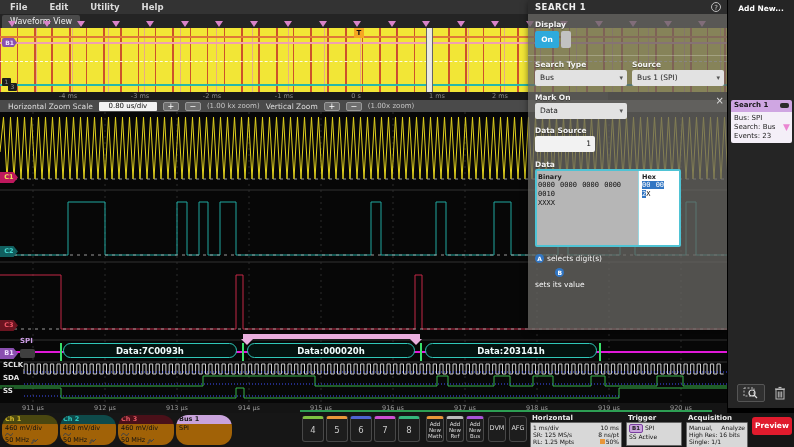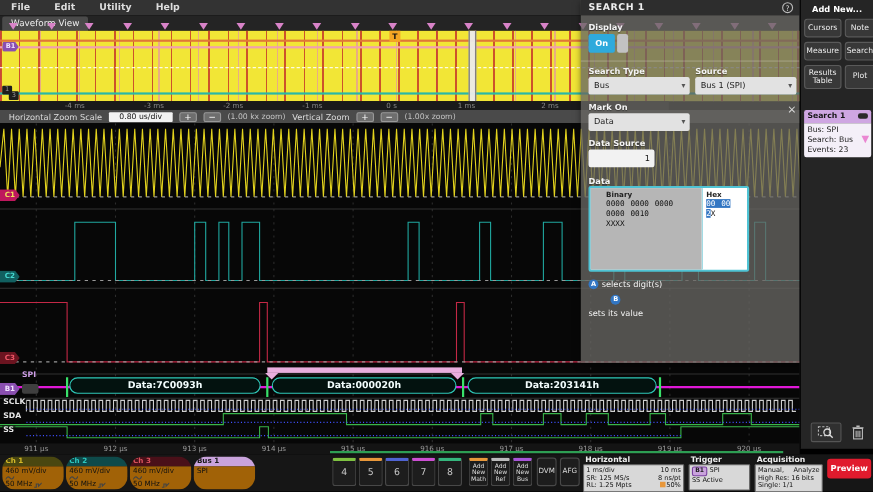--- a/index.html
+++ b/index.html
@@ -60,21 +60,21 @@
   #sp-close{position:absolute;right:3px;top:96px;color:#ddd;font-size:10px;line-height:10px;}
   .sp-lbl{position:absolute;font-size:7.5px;font-weight:bold;color:#f4f4f4;text-shadow:0 1px 1px rgba(0,0,0,.4);}
   .dd{position:absolute;width:92px;height:16px;background:#e2e2e2;border-radius:2px;color:#222;font-size:7.5px;line-height:16px;padding-left:5px;box-sizing:border-box;}
   .dd .car{position:absolute;right:4px;top:0;color:#555;font-size:7px;line-height:16px;}
   #sp-toggle{position:absolute;left:7px;top:31px;display:flex;}
   #sp-on{width:24px;height:17px;background:#2eaadc;border-radius:2px;color:#fff;font-size:7.5px;font-weight:bold;text-align:center;line-height:17px;}
   #sp-knob{width:10px;height:17px;background:#c2c2c2;border-radius:2px;margin-left:2px;}
   #sp-div{position:absolute;left:0;top:55px;width:199px;height:1px;background:rgba(255,255,255,.25);}
   #dw-input{position:absolute;left:7px;top:136px;width:60px;height:16px;background:#f2f2f2;border-radius:2px;color:#111;font-size:7.5px;line-height:16px;text-align:right;padding-right:4px;box-sizing:border-box;}
   #databox{position:absolute;left:7px;top:169px;width:146px;height:78px;border:2px solid #4fc3d4;border-radius:2px;display:flex;background:#fff;box-sizing:border-box;}
-  #db-bin{flex:1;background:#b6b6b6;padding:2px 14px;}
+  #db-bin{flex:1;background:#b6b6b6;padding:2px 1px;}
   #db-hex{width:34px;background:#fff;padding:2px 3px;border-left:1px solid #9ad8e2;}
   .db-h{font-size:6.5px;font-weight:bold;color:#222;}
   .mono{font-family:"DejaVu Sans Mono","Liberation Mono",monospace;font-size:7px;line-height:9px;color:#111;word-spacing:1px;}
   .hexsel{background:#3276c3;color:#fff;}
   .hint{position:absolute;display:flex;align-items:center;gap:3px;}
   #hintA{left:7px;top:254px;} #hintB{left:7px;top:268px;flex-direction:column;}
   .hint .key{width:9px;height:9px;background:#3276c3;border-radius:50%;color:#fff;font-size:6px;font-weight:bold;text-align:center;line-height:9px;}
   .hint .txt{font-size:7.5px;color:#f4f4f4;}
   
   #sidebar{position:absolute;left:727px;top:0;width:67px;height:408px;background:#252525;z-index:7;border-left:1px solid #000;box-sizing:border-box;}
@@ -160,21 +160,21 @@
       <div id="ov-b1">B1</div>
       <div class="ov-edge" style="left:2px;top:50px;">1</div>
       <div class="ov-edge" style="left:8px;top:55px;">3</div>
     </div>
     <div id="ovlabels">
         <span style="left: 68px;">-4 ms</span>
         <span style="left: 140px;">-3 ms</span>
         <span style="left: 212px;">-2 ms</span>
         <span style="left: 284px;">-1 ms</span>
         <span style="left: 356px;">0 s</span>
-        <span style="left: 424px;">1 ms</span>
+        <span style="left: 437px;">1 ms</span>
         <span style="left: 500px;">2 ms</span>
       </div>
 
     <div id="zoombar">
       <span class="zlbl">Horizontal Zoom Scale</span>
       <span class="zval">0.80 us/div</span>
       <span class="zbtn">+</span>
       <span class="zbtn">−</span>
       <span class="zinfo">(1.00 kx zoom)</span>
       <span class="zlbl">Vertical Zoom</span>
@@ -294,28 +294,20 @@
       <span class="txt">selects digit(s)</span>
     </div>
     <div id="hintB" class="hint">
       <span class="key">B</span>
       <span class="txt">sets its value</span>
     </div>
   </div>
 
   <div id="sidebar">
     <div id="sb-title">Add New...</div>
-    <div id="sb-grid">
-      <div class="sb-btn">Cursors</div>
-      <div class="sb-btn">Note</div>
-      <div class="sb-btn">Measure</div>
-      <div class="sb-btn">Search</div>
-      <div class="sb-btn tall">Results Table</div>
-      <div class="sb-btn tall">Plot</div>
-    </div>
     <div id="sb-card">
       <div id="sb-card-h">
         <span class="t">Search 1</span>
         <span class="pill"></span>
       </div>
       <div id="sb-card-b">
         <div>Bus: SPI</div>
         <div>Search: Bus</div>
         <div>Events: 23</div>
         <span id="sb-card-tri">▼</span>

